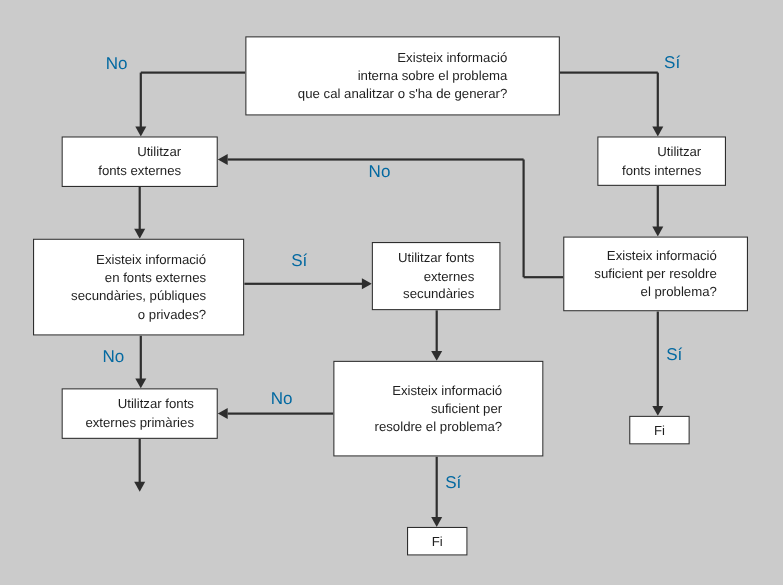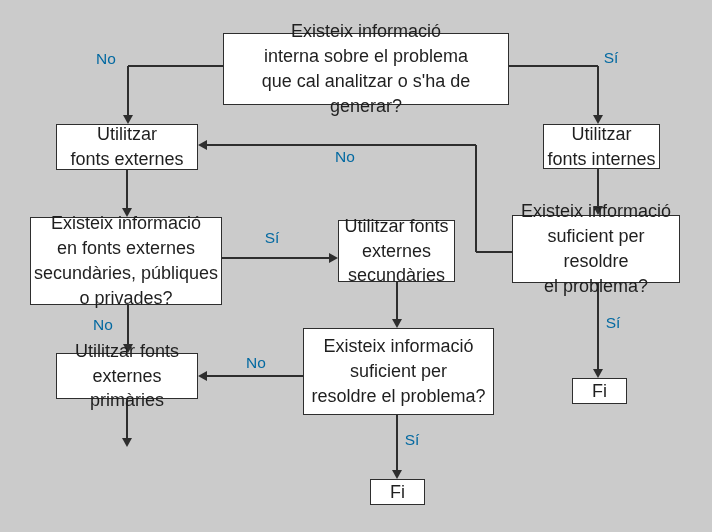--- a/index.html
+++ b/index.html
@@ -13,23 +13,23 @@
     overflow:hidden;
     background:#cbcbcb;
   }
   .node{
     position:absolute;
     box-sizing:border-box;
     background:#fff;
     border:1.6px solid #2e2e2e;
     color:#1f1f1f;
     display:flex;align-items:center;justify-content:center;
-    text-align:center;
+    text-align:right;
     white-space:pre-line;
-    font-size:18px;
+    font-size:12px;
     line-height:1.38;
   }
   .node.bold{font-weight:600;}
   .seg{position:absolute;background:#2e2e2e;}
   .ah{position:absolute;width:0;height:0;}
   .ah.down{border-left:5px solid transparent;border-right:5px solid transparent;border-top:9px solid #2e2e2e;}
   .ah.left{border-top:5px solid transparent;border-bottom:5px solid transparent;border-right:9px solid #2e2e2e;}
   .ah.right{border-top:5px solid transparent;border-bottom:5px solid transparent;border-left:9px solid #2e2e2e;}
   .elabel{
     position:absolute;

